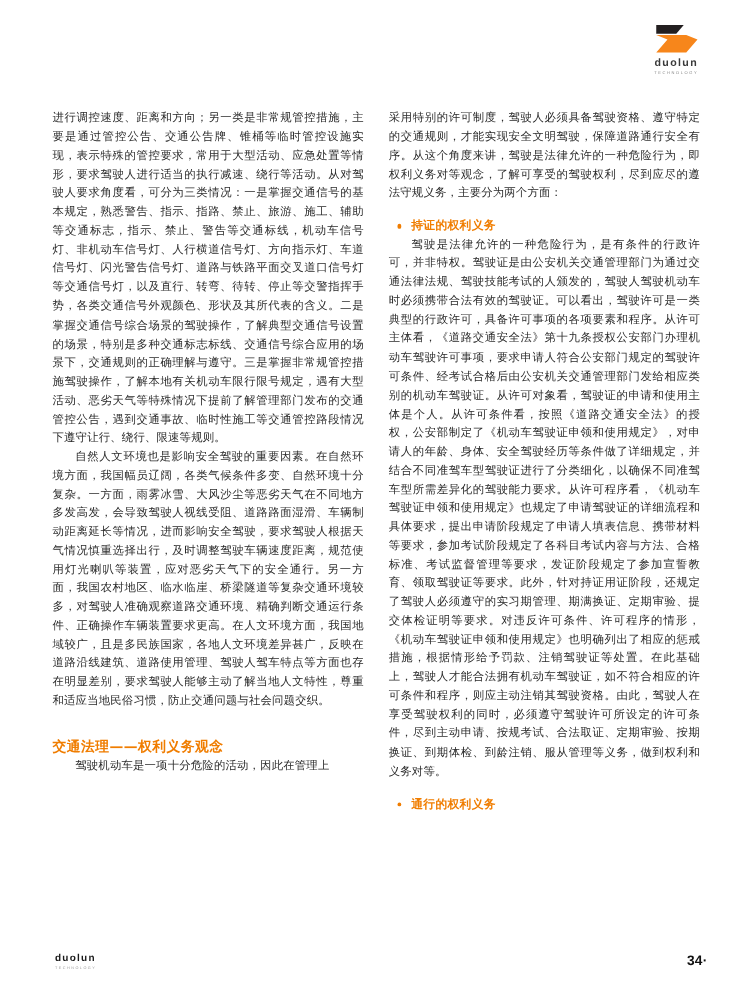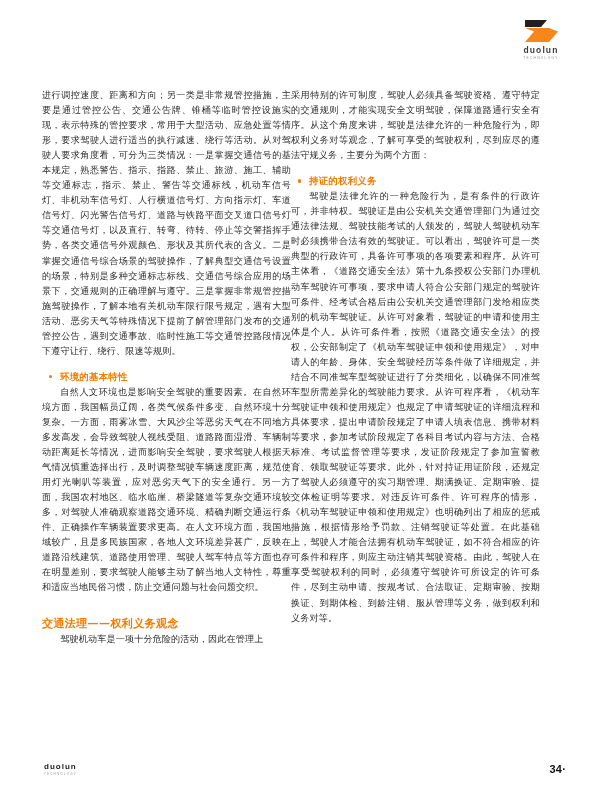--- a/index.html
+++ b/index.html
@@ -43,20 +43,21 @@
     margin-top:1px;
     text-transform:uppercase;
   }
 
   
   .content {
     position:absolute;
     top:88px; left:42px;
     width:518px; height:650px;
     display:flex;
+    gap:20px;
   }
   .col { width:249px; }
 
   p.para {
     font-size:9.1px;
     line-height:15.05px;
     color:#2b2b2b;
     text-align:justify;
     text-justify:inter-ideograph;
     text-indent:18.2px;
@@ -144,42 +145,42 @@
       <div class="brand-name">duolun</div>
       <div class="brand-sub">TECHNOLOGY</div>
     </div>
   </div>
 
   <div class="content">
 
     <div class="col">
       <p class="para no-indent">进行调控速度、距离和方向；另一类是非常规管控措施，主要是通过管控公告、交通公告牌、锥桶等临时管控设施实现，表示特殊的管控要求，常用于大型活动、应急处置等情形，要求驾驶人进行适当的执行减速、绕行等活动。从对驾驶人要求角度看，可分为三类情况：一是掌握交通信号的基本规定，熟悉警告、指示、指路、禁止、旅游、施工、辅助等交通标志，指示、禁止、警告等交通标线，机动车信号灯、非机动车信号灯、人行横道信号灯、方向指示灯、车道信号灯、闪光警告信号灯、道路与铁路平面交叉道口信号灯等交通信号灯，以及直行、转弯、待转、停止等交警指挥手势，各类交通信号外观颜色、形状及其所代表的含义。二是掌握交通信号综合场景的驾驶操作，了解典型交通信号设置的场景，特别是多种交通标志标线、交通信号综合应用的场景下，交通规则的正确理解与遵守。三是掌握非常规管控措施驾驶操作，了解本地有关机动车限行限号规定，遇有大型活动、恶劣天气等特殊情况下提前了解管理部门发布的交通管控公告，遇到交通事故、临时性施工等交通管控路段情况下遵守让行、绕行、限速等规则。</p>
 
-      <h3 class="bullet-title">
-        <span class="dot"></span>
-        <span>环境的基本特性</span>
-      </h3>
 
       <p class="para">自然人文环境也是影响安全驾驶的重要因素。在自然环境方面，我国幅员辽阔，各类气候条件多变、自然环境十分复杂。一方面，雨雾冰雪、大风沙尘等恶劣天气在不同地方多发高发，会导致驾驶人视线受阻、道路路面湿滑、车辆制动距离延长等情况，进而影响安全驾驶，要求驾驶人根据天气情况慎重选择出行，及时调整驾驶车辆速度距离，规范使用灯光喇叭等装置，应对恶劣天气下的安全通行。另一方面，我国农村地区、临水临崖、桥梁隧道等复杂交通环境较多，对驾驶人准确观察道路交通环境、精确判断交通运行条件、正确操作车辆装置要求更高。在人文环境方面，我国地域较广，且是多民族国家，各地人文环境差异甚广，反映在道路沿线建筑、道路使用管理、驾驶人驾车特点等方面也存在明显差别，要求驾驶人能够主动了解当地人文特性，尊重和适应当地民俗习惯，防止交通问题与社会问题交织。</p>
 
       <h2 class="section-title">交通法理——权利义务观念</h2>
 
       <p class="para">驾驶机动车是一项十分危险的活动，因此在管理上</p>
     </div>
 
     <div class="col">
       <p class="para no-indent">采用特别的许可制度，驾驶人必须具备驾驶资格、遵守特定的交通规则，才能实现安全文明驾驶，保障道路通行安全有序。从这个角度来讲，驾驶是法律允许的一种危险行为，即权利义务对等观念，了解可享受的驾驶权利，尽到应尽的遵法守规义务，主要分为两个方面：</p>
 
       <h3 class="bullet-title">
         <span class="dot"></span>
         <span>持证的权利义务</span>
       </h3>
 
       <p class="para">驾驶是法律允许的一种危险行为，是有条件的行政许可，并非特权。驾驶证是由公安机关交通管理部门为通过交通法律法规、驾驶技能考试的人颁发的，驾驶人驾驶机动车时必须携带合法有效的驾驶证。可以看出，驾驶许可是一类典型的行政许可，具备许可事项的各项要素和程序。从许可主体看，《道路交通安全法》第十九条授权公安部门办理机动车驾驶许可事项，要求申请人符合公安部门规定的驾驶许可条件、经考试合格后由公安机关交通管理部门发给相应类别的机动车驾驶证。从许可对象看，驾驶证的申请和使用主体是个人。从许可条件看，按照《道路交通安全法》的授权，公安部制定了《机动车驾驶证申领和使用规定》，对申请人的年龄、身体、安全驾驶经历等条件做了详细规定，并结合不同准驾车型驾驶证进行了分类细化，以确保不同准驾车型所需差异化的驾驶能力要求。从许可程序看，《机动车驾驶证申领和使用规定》也规定了申请驾驶证的详细流程和具体要求，提出申请阶段规定了申请人填表信息、携带材料等要求，参加考试阶段规定了各科目考试内容与方法、合格标准、考试监督管理等要求，发证阶段规定了参加宣誓教育、领取驾驶证等要求。此外，针对持证用证阶段，还规定了驾驶人必须遵守的实习期管理、期满换证、定期审验、提交体检证明等要求。对违反许可条件、许可程序的情形，《机动车驾驶证申领和使用规定》也明确列出了相应的惩戒措施，根据情形给予罚款、注销驾驶证等处置。在此基础上，驾驶人才能合法拥有机动车驾驶证，如不符合相应的许可条件和程序，则应主动注销其驾驶资格。由此，驾驶人在享受驾驶权利的同时，必须遵守驾驶许可所设定的许可条件，尽到主动申请、按规考试、合法取证、定期审验、按期换证、到期体检、到龄注销、服从管理等义务，做到权利和义务对等。</p>
 
+      <h3 class="bullet-title">
+        <span class="dot"></span>
+        <span>通行的权利义务</span>
+      </h3>
 
     </div>
 
   </div>
 
   <div class="footer">
     <div class="footer-logo">
       <div class="footer-name">duolun</div>
       <div class="footer-sub">TECHNOLOGY</div>
     </div>

